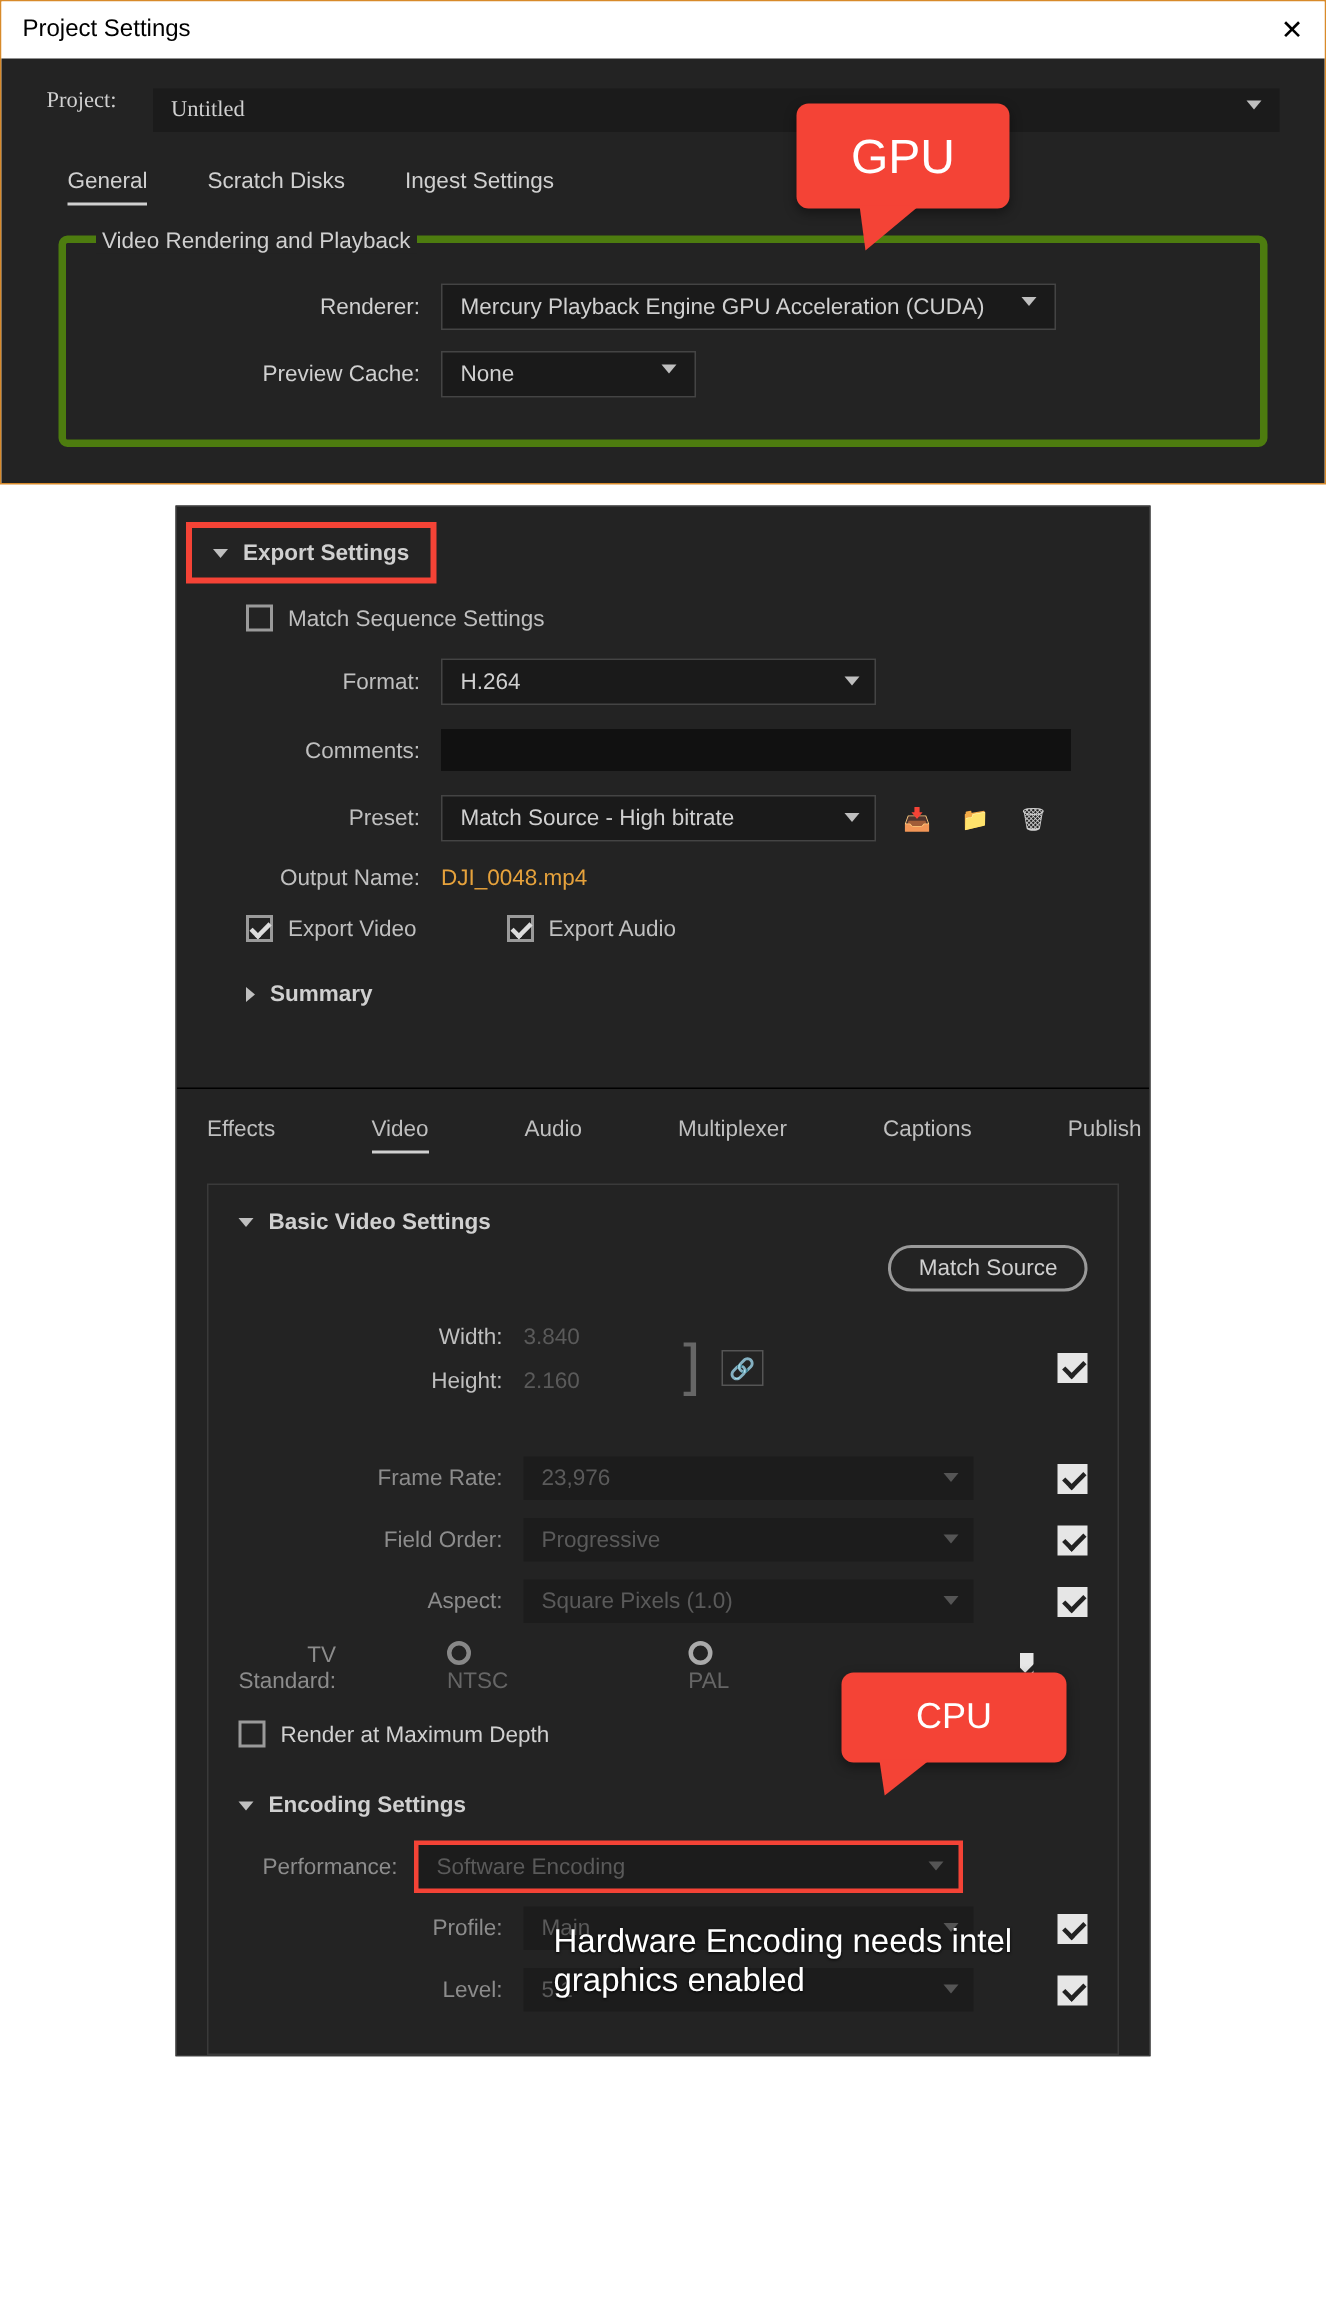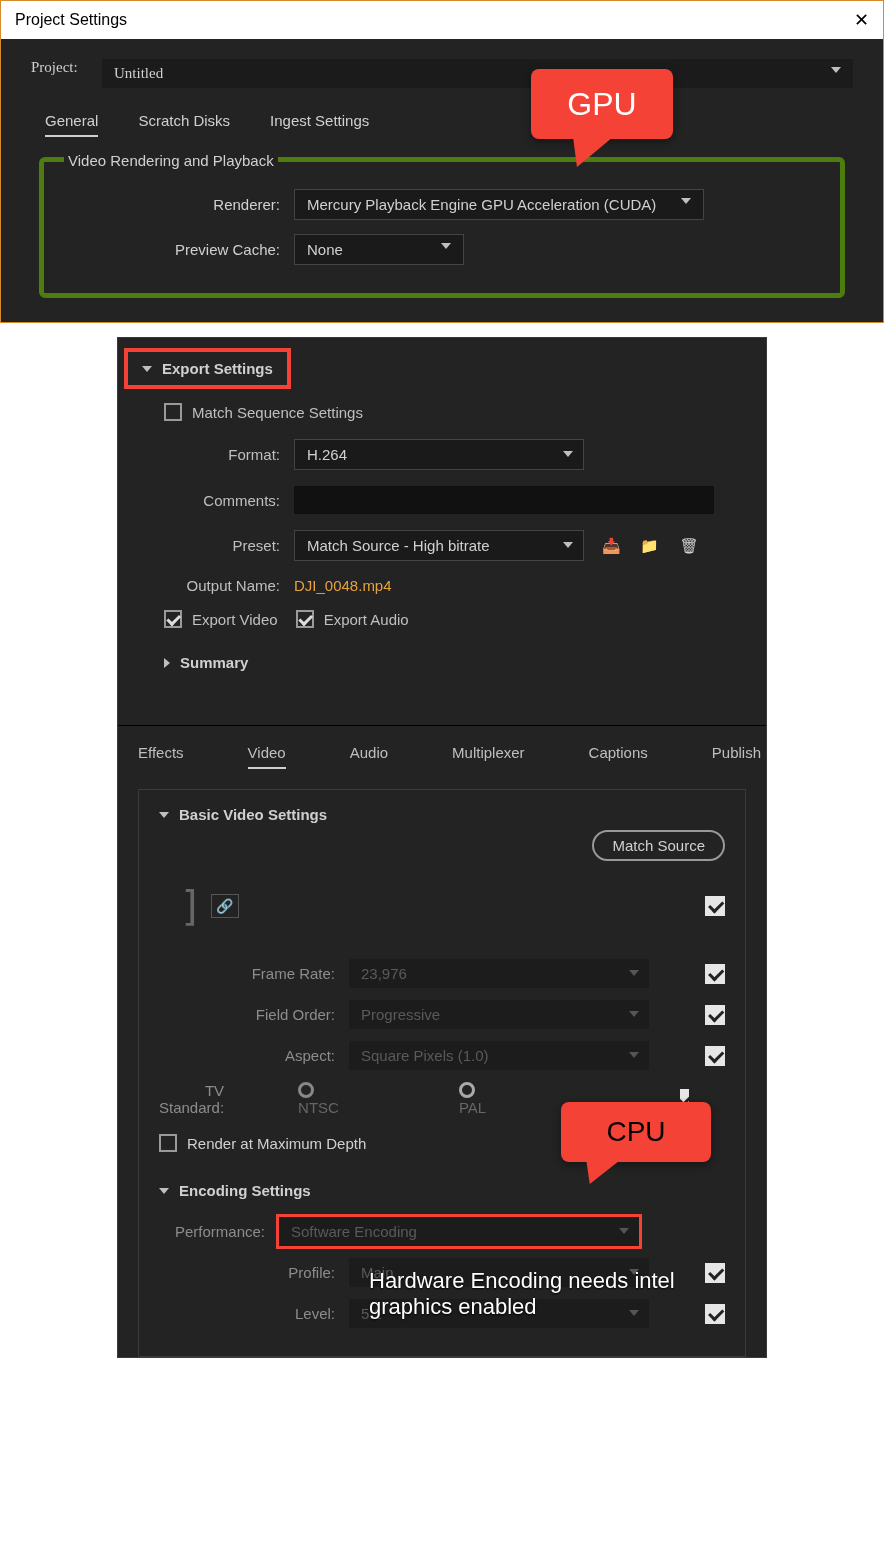--- a/index.html
+++ b/index.html
@@ -38,21 +38,21 @@
   .cb-row { display: flex; align-items: center; gap: 10px; margin-bottom: 18px; }
   .cb { width: 18px; height: 18px; border: 2px solid #9a9a9a; display: inline-flex; align-items: center; justify-content: center; cursor: pointer; }
   .cb.checked::after { content: ""; display: block; width: 5px; height: 10px; border-right: 3px solid #ddd; border-bottom: 3px solid #ddd; transform: rotate(45deg) translateY(-1px); }
   .frow2 { display: flex; align-items: center; margin-bottom: 16px; }
   .frow2 .flab2 { width: 130px; text-align: right; color: #bfbfbf; padding-right: 14px; }
   .dd2 { background: #1a1a1a; border: 1px solid #444; padding: 6px 40px 6px 12px; color: #d0d0d0; position: relative; cursor: pointer; width: 290px; }
   .dd2 .caret-dn { right: 10px; top: 11px; }
   .icons { display: inline-flex; gap: 20px; margin-left: 18px; color: #d0d0d0; }
   .icons span { cursor: pointer; }
   .outname { color: #e6a23c; cursor: pointer; }
-  .two-cb { display: flex; gap: 18px; }
+  .two-cb { display: flex; gap: 60px; }
   
   .tabs2 { display: flex; gap: 64px; padding: 18px 20px 6px 20px; border-top: 1px solid #000; margin-top: 26px; }
   .tabs2 .tab { color: #bfbfbf; cursor: pointer; padding-bottom: 6px; }
   .tabs2 .tab.active { border-bottom: 2px solid #d0d0d0; }
   
   .vidpanel { border: 1px solid #3a3a3a; margin: 14px 20px 0 20px; padding: 16px 20px; position: relative; }
   .sect-title { font-weight: 600; color: #d0d0d0; }
   .sect-head { display: flex; align-items: center; gap: 10px; }
   .match-btn { position: absolute; right: 20px; top: 40px; border: 2px solid #999; border-radius: 999px; padding: 5px 18px; color: #d0d0d0; cursor: pointer; }
   .bvrow { display: flex; align-items: center; margin-bottom: 12px; }
@@ -63,21 +63,21 @@
   .bvdd.red { outline: 3px solid #f44336; width: 360px; }
   .bvdd .caret-dn { border-top-color: #555; right: 10px; top: 11px; }
   .cb-side { margin-left: 14px; width: 20px; height: 20px; background: #e6e6e6; display: inline-flex; align-items: center; justify-content: center; color: #222; cursor: pointer; }
   .cb-side::after { content: ""; display: block; width: 6px; height: 11px; border-right: 3px solid #222; border-bottom: 3px solid #222; transform: rotate(45deg) translateY(-1px); }
   .bracket { font-family: monospace; font-size: 40px; color: #666; margin-left: 20px; }
   .linkicon { width: 28px; height: 24px; border: 1px solid #555; display: inline-flex; align-items: center; justify-content: center; margin-left: 8px; color: #888; cursor: pointer; font-size: 14px; }
   .radio { width: 16px; height: 16px; border: 3px solid #888; border-radius: 50%; display: inline-block; margin-right: 6px; vertical-align: -2px; }
   .radio.pal { border-color: #aaa; }
   .tvrow span { color: #666; margin-right: 60px; }
 
-  .callout-cpu { position: absolute; right: 14px; top: -80px; width: 150px; height: 60px; background: #f44336; border-radius: 8px; display: flex; align-items: center; justify-content: center; color: #000000; font-size: 28px; box-shadow: 0 3px 8px rgba(0,0,0,0.4); }
+  .callout-cpu { position: absolute; right: 14px; top: -80px; width: 150px; height: 60px; background: #f44336; border-radius: 8px; display: flex; align-items: center; justify-content: center; color: #ffffff; font-size: 24px; box-shadow: 0 3px 8px rgba(0,0,0,0.4); }
   .callout-cpu::after { content: ""; position: absolute; bottom: -22px; left: 22px; border-left: 10px solid transparent; border-right: 24px solid transparent; border-top: 24px solid #f44336; transform: skewX(-15deg); }
   .enc-wrap { position: relative; margin-top: 14px; }
   .annot { position: absolute; left: 210px; bottom: 8px; color: #fff; font-weight: 400; font-size: 22px; text-shadow: 0 1px 2px #000; margin-top: 39px; }
   .dimtxt { color: #555; }
 </style>
 </head>
 <body>
 
 <div class="window1 win1wrap">
   <div class="titlebar">
@@ -182,20 +182,30 @@
 
   <div class="vidpanel">
     <div class="sect-head">
       <span class="chev"></span>
       <span class="sect-title">Basic Video Settings</span>
     </div>
     <div class="match-btn">Match Source</div>
 
     <div style="margin-top:60px">
       <div style="display:flex;align-items:center">
+        <div>
+          <div class="bvrow dim">
+            <span class="bvlab">Width:</span>
+            <span class="bvval">3.840</span>
+          </div>
+          <div class="bvrow dim">
+            <span class="bvlab">Height:</span>
+            <span class="bvval">2.160</span>
+          </div>
+        </div>
         <span class="bracket">]</span>
         <span class="linkicon">🔗</span>
         <span style="flex:1"></span>
         <span class="cb-side"></span>
       </div>
 
       <div class="bvrow" style="margin-top:30px">
         <span class="bvlab">Frame Rate:</span>
         <div class="bvdd"><span>23,976</span><span class="caret-dn"></span></div>
         <span style="flex:1"></span>

